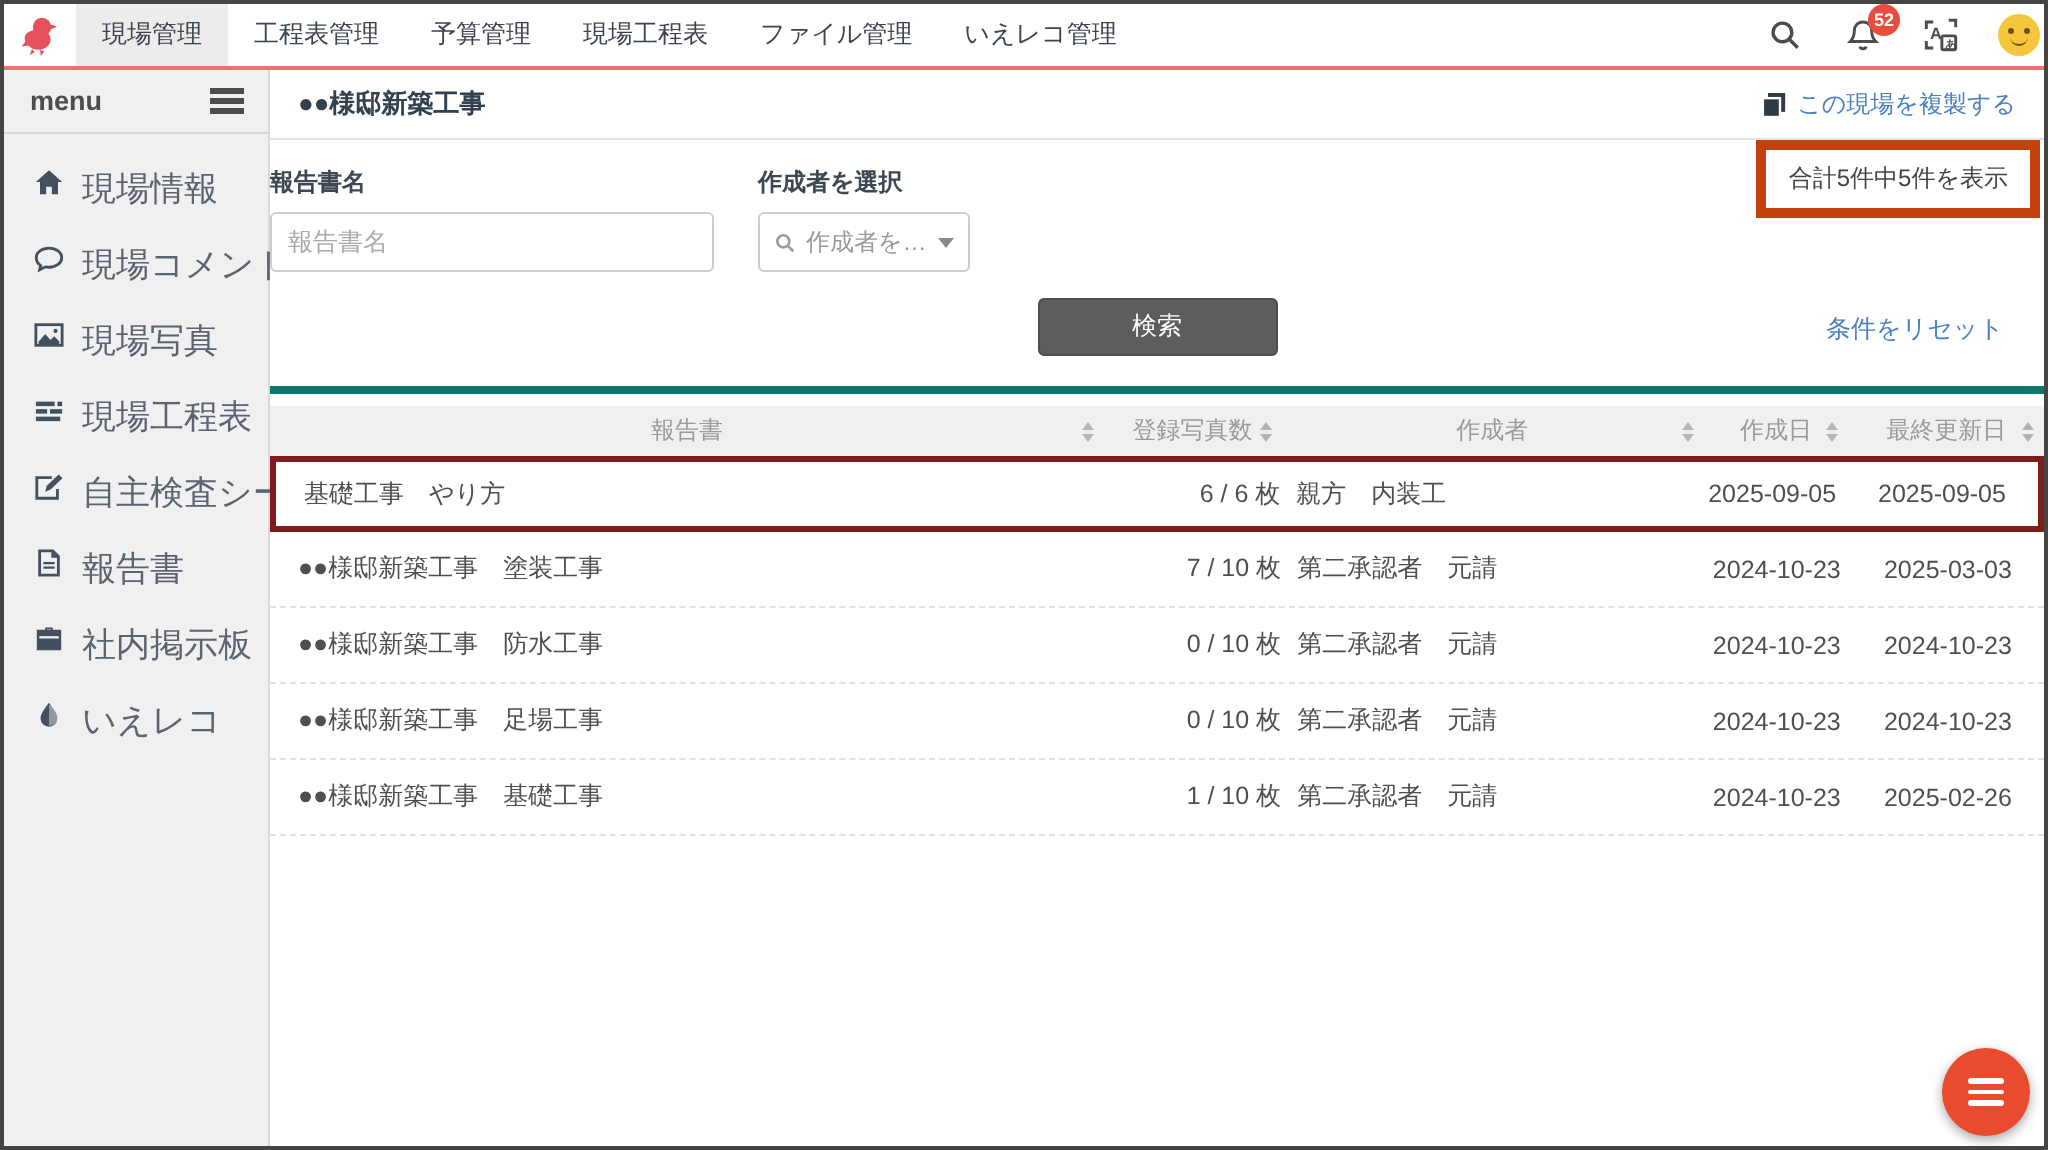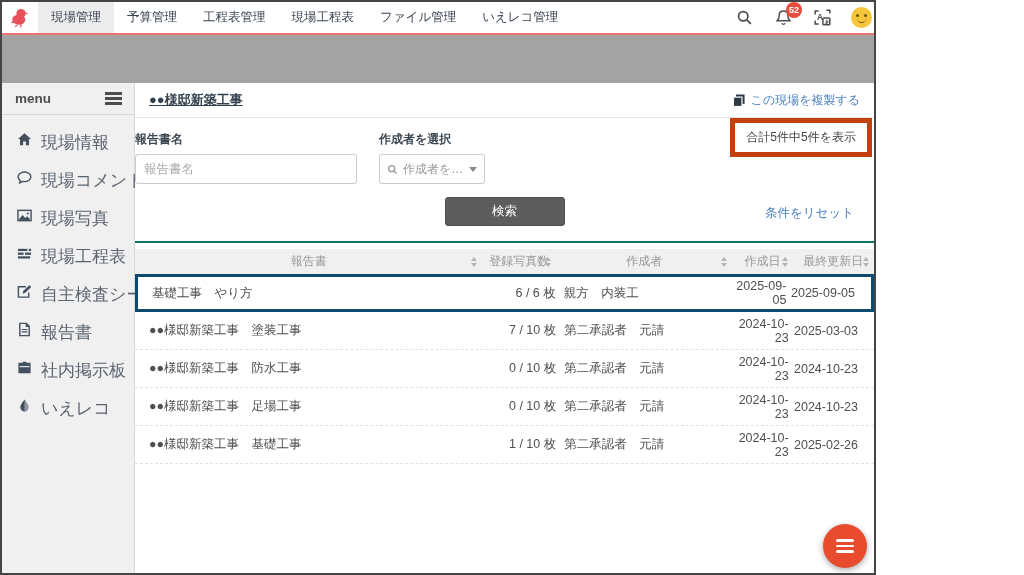--- a/index.html
+++ b/index.html
@@ -1,19 +1,19 @@
 <!DOCTYPE html>
 <html><head>
 <meta charset="utf-8">
 <style>
   * { margin:0; padding:0; box-sizing:border-box; }
   html,body { width:1024px; height:575px; overflow:hidden;
     font-family:"Liberation Sans","DejaVu Sans",sans-serif; background:#fff; }
-  .screen { width:876px; height:575px; border:2px solid #454545; background:#a3a3a3;
-    display:flex; flex-direction:column; position:relative;gap:48px; }
+  .screen { width:1024px; height:575px; border:2px solid #454545; background:#0f766e;
+    display:flex; flex-direction:column; position:relative; }
 
   
   .topnav { height:33px; flex:0 0 auto; display:flex; align-items:stretch;
     background:#fff; border-bottom:2px solid #ef7272; }
   .brand { width:36px; display:flex; align-items:center; justify-content:center; cursor:pointer; }
   .nav-items { display:flex; align-items:stretch; }
   .nav-item { padding:0 13px; display:flex; align-items:center; font-size:12.5px;
     color:#3b4452; cursor:pointer; white-space:nowrap; }
   .nav-item.active { background:#ececec; }
   .topnav-right { margin-left:auto; display:flex; align-items:center; gap:19px; padding-right:2px; }
@@ -39,42 +39,42 @@
   .hamburger span { display:block; height:2.5px; background:#4d4d4d; margin:2.5px 0; }
   .sidebar-items { padding-top:8px; }
   .sidebar-item { display:flex; align-items:center; gap:9px; padding:7.5px 4px 7.5px 15px;
     font-size:17px; color:#5b6471; cursor:pointer; white-space:nowrap; }
   .sidebar-item svg { width:15px; height:15px; flex:0 0 auto; color:#42505f; }
 
   
   .main { flex:1; min-width:0; background:#fff; position:relative; display:flex; flex-direction:column; }
   .title-bar { height:35px; flex:0 0 auto; display:flex; align-items:center;
     justify-content:space-between; padding:0 14px; border-bottom:1px solid #e3e3e3; }
-  .page-title { font-weight:bold; font-size:13px; color:#33414e;text-decoration:underline; }
+  .page-title { font-weight:bold; font-size:13px; color:#33414e; }
   .duplicate-link { display:flex; align-items:center; gap:6px; font-size:12px;
     color:#4a7fc1; cursor:pointer; }
   .summary-tooltip { position:absolute; top:35px; right:2px; background:#fff;
     border:5px solid #c2410c; padding:6px 11px; font-size:12px; color:#444; z-index:6; }
 
   .filters { padding:13px 0 0; display:flex; gap:22px; }
   .field label { display:block; font-size:12px; font-weight:bold; color:#3d4852; margin-bottom:6px; }
   .text-input { width:222px; height:30px; border:1px solid #ccc; border-radius:3px;
     padding:0 8px; font-size:12.5px; color:#444; outline:none;
     font-family:"Liberation Sans","DejaVu Sans",sans-serif; }
   .text-input::placeholder { color:#aaa; }
   .select-box { width:106px; height:30px; border:1px solid #ccc; border-radius:3px;
     display:flex; align-items:center; gap:5px; padding:0 7px; background:#fff;
     color:#999; font-size:12px; cursor:pointer; }
   .select-box .caret { margin-left:auto; width:0; height:0; border-left:4px solid transparent;
     border-right:4px solid transparent; border-top:5px solid #8a8a8a; }
   .mini-mag { width:11px; height:11px; flex:0 0 auto; color:#9a9a9a; }
   .select-ph { overflow:hidden; text-overflow:ellipsis; white-space:nowrap; }
 
   .actions { position:relative; padding:13px 0 15px; display:flex; justify-content:center;
-    align-items:center; border-bottom:2px solid #0f766e; }
+    align-items:center; border-bottom:4px solid #0f766e; }
   .search-btn { width:120px; height:29px; background:#5d5d5d; color:#fff; font-size:12.5px;
     border:1px solid #4e4e4e; border-radius:3px; cursor:pointer;
     font-family:"Liberation Sans","DejaVu Sans",sans-serif; }
   .reset-link { position:absolute; right:20px; top:50%; transform:translateY(-50%);
     font-size:12.5px; color:#4a7fc1; cursor:pointer; }
 
   
   .table { margin-top:6px; }
   .thead { display:flex; align-items:center; background:#f0f0f0; height:25px;
     font-size:12px; color:#9a9a9a; }
@@ -82,21 +82,21 @@
     align-items:center; justify-content:center; cursor:pointer; }
   .sort-icon { position:absolute; right:5px; top:50%; transform:translateY(-50%);
     display:flex; flex-direction:column; gap:2px; }
   .sort-icon i { display:block; width:0; height:0; border-left:3.5px solid transparent;
     border-right:3.5px solid transparent; }
   .sort-icon .up { border-bottom:4px solid #b3b3b3; }
   .sort-icon .down { border-top:4px solid #b3b3b3; }
 
   .tr { display:flex; align-items:center; height:38px; font-size:12.5px; color:#4f4f4f;
     border-bottom:1px dashed #e2e2e2; background:#fff; cursor:pointer; }
-  .tr.highlighted { border:3px solid #0c4a6e; }
+  .tr.highlighted { border:3px solid #7f1d1d; }
 
   .c-report  { width:47%;   padding-left:14px; text-align:left; }
   .c-photos  { width:10%;   text-align:right; }
   .c-author  { width:23.8%; padding-left:8px; text-align:left; }
   .c-created { width:8.2%;  text-align:right; padding-right:4px; }
   .c-updated { width:11%;   text-align:right; padding-right:16px; }
   .th.c-report, .th.c-photos, .th.c-author, .th.c-created, .th.c-updated
     { text-align:center; padding-left:0; padding-right:0; }
 
   
@@ -116,22 +116,22 @@
         <g fill="#e8505b">
           <circle cx="13" cy="7.5" r="4.6"></circle>
           <path d="M5.5 10.5c3-2.5 9-2.2 11 .8 1.8 2.7.3 6.2-3 7.2-2.6.8-5.8.1-7.3-1.8l-3.4.6 1.9-2.6c-.7-1.5-.4-3 0.8-4.2z"></path>
           <path d="M8 18.5l-1.2 3 2.6-1.4zM12 19l.4 3 1.8-2.4z"></path>
           <path d="M17.3 6.2l3.2 1-3 1.4z"></path>
         </g>
       </svg>
     </div>
     <div class="nav-items" id="nav-items">
         <div class="nav-item active">現場管理</div>
+        <div class="nav-item">工程表管理</div>
         <div class="nav-item">予算管理</div>
-        <div class="nav-item">工程表管理</div>
         <div class="nav-item">現場工程表</div>
         <div class="nav-item">ファイル管理</div>
         <div class="nav-item">いえレコ管理</div>
       </div>
     <div class="topnav-right">
       <div class="tn-icon">
         <svg width="17" height="17" viewBox="0 0 20 20" fill="none" stroke="currentColor" stroke-width="2">
           <circle cx="8.5" cy="8.5" r="5.5"></circle>
             <path d="M12.8 12.8 L17.5 17.5"></path>
         </svg>

